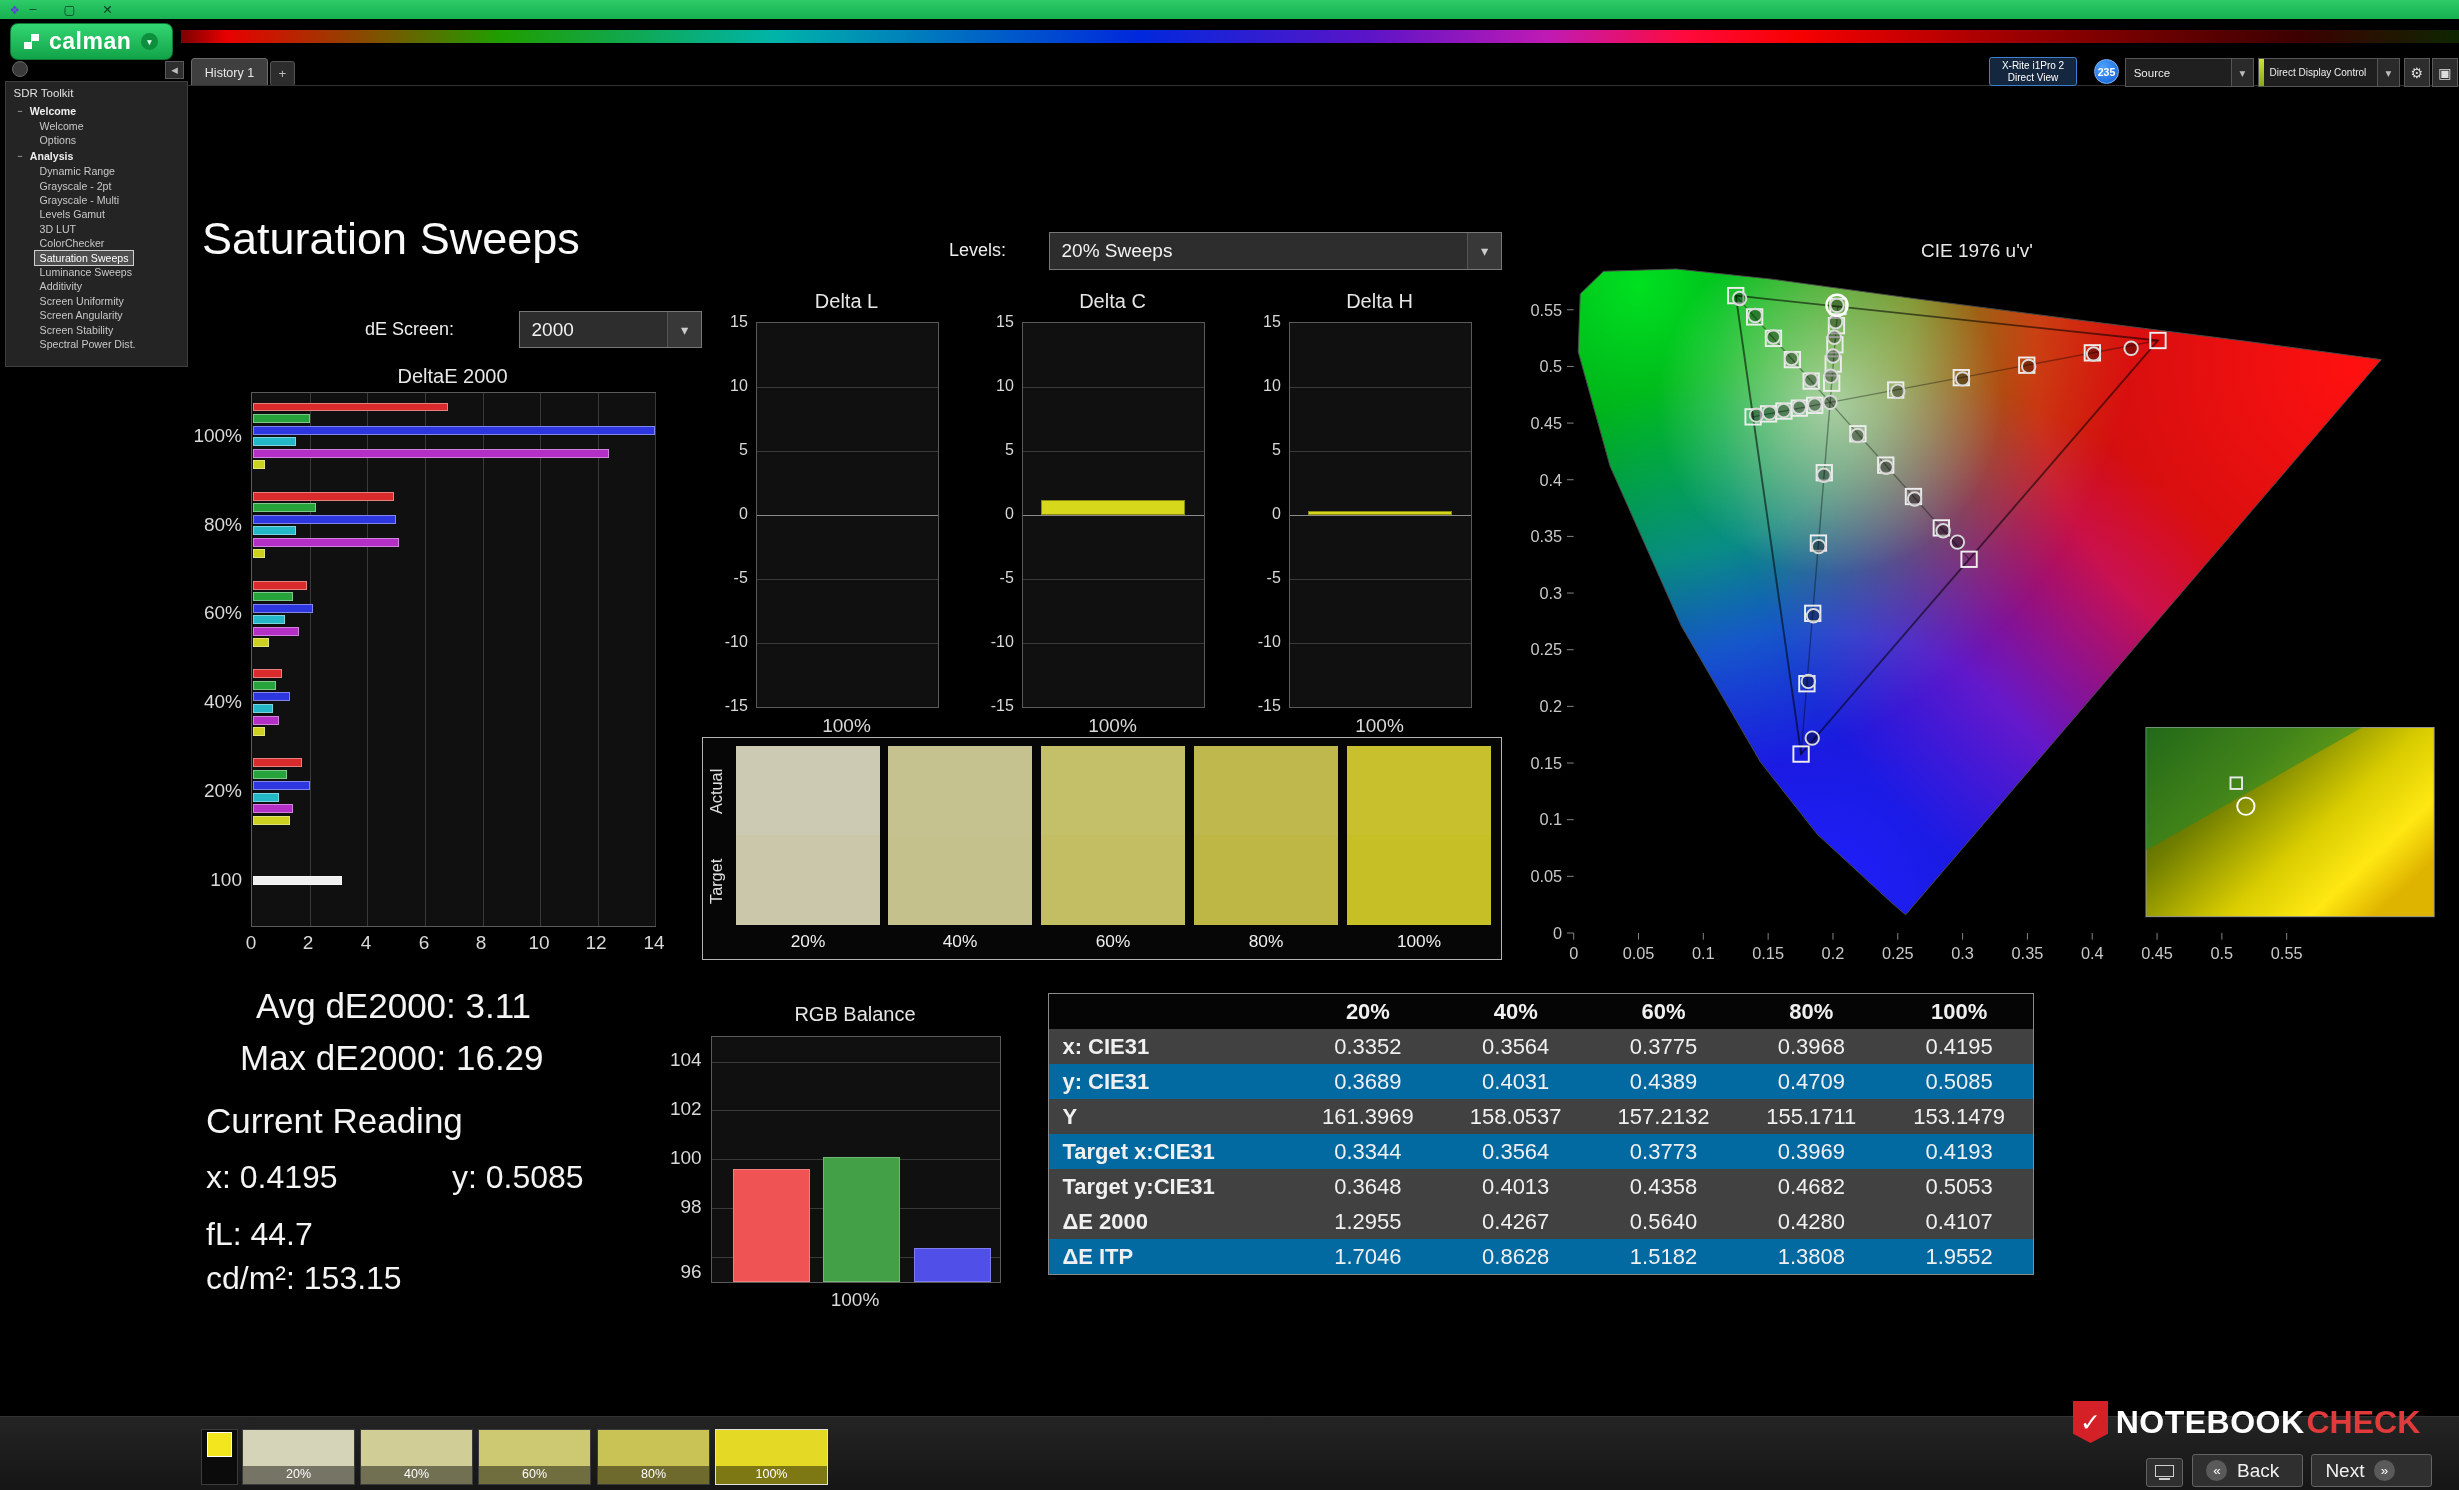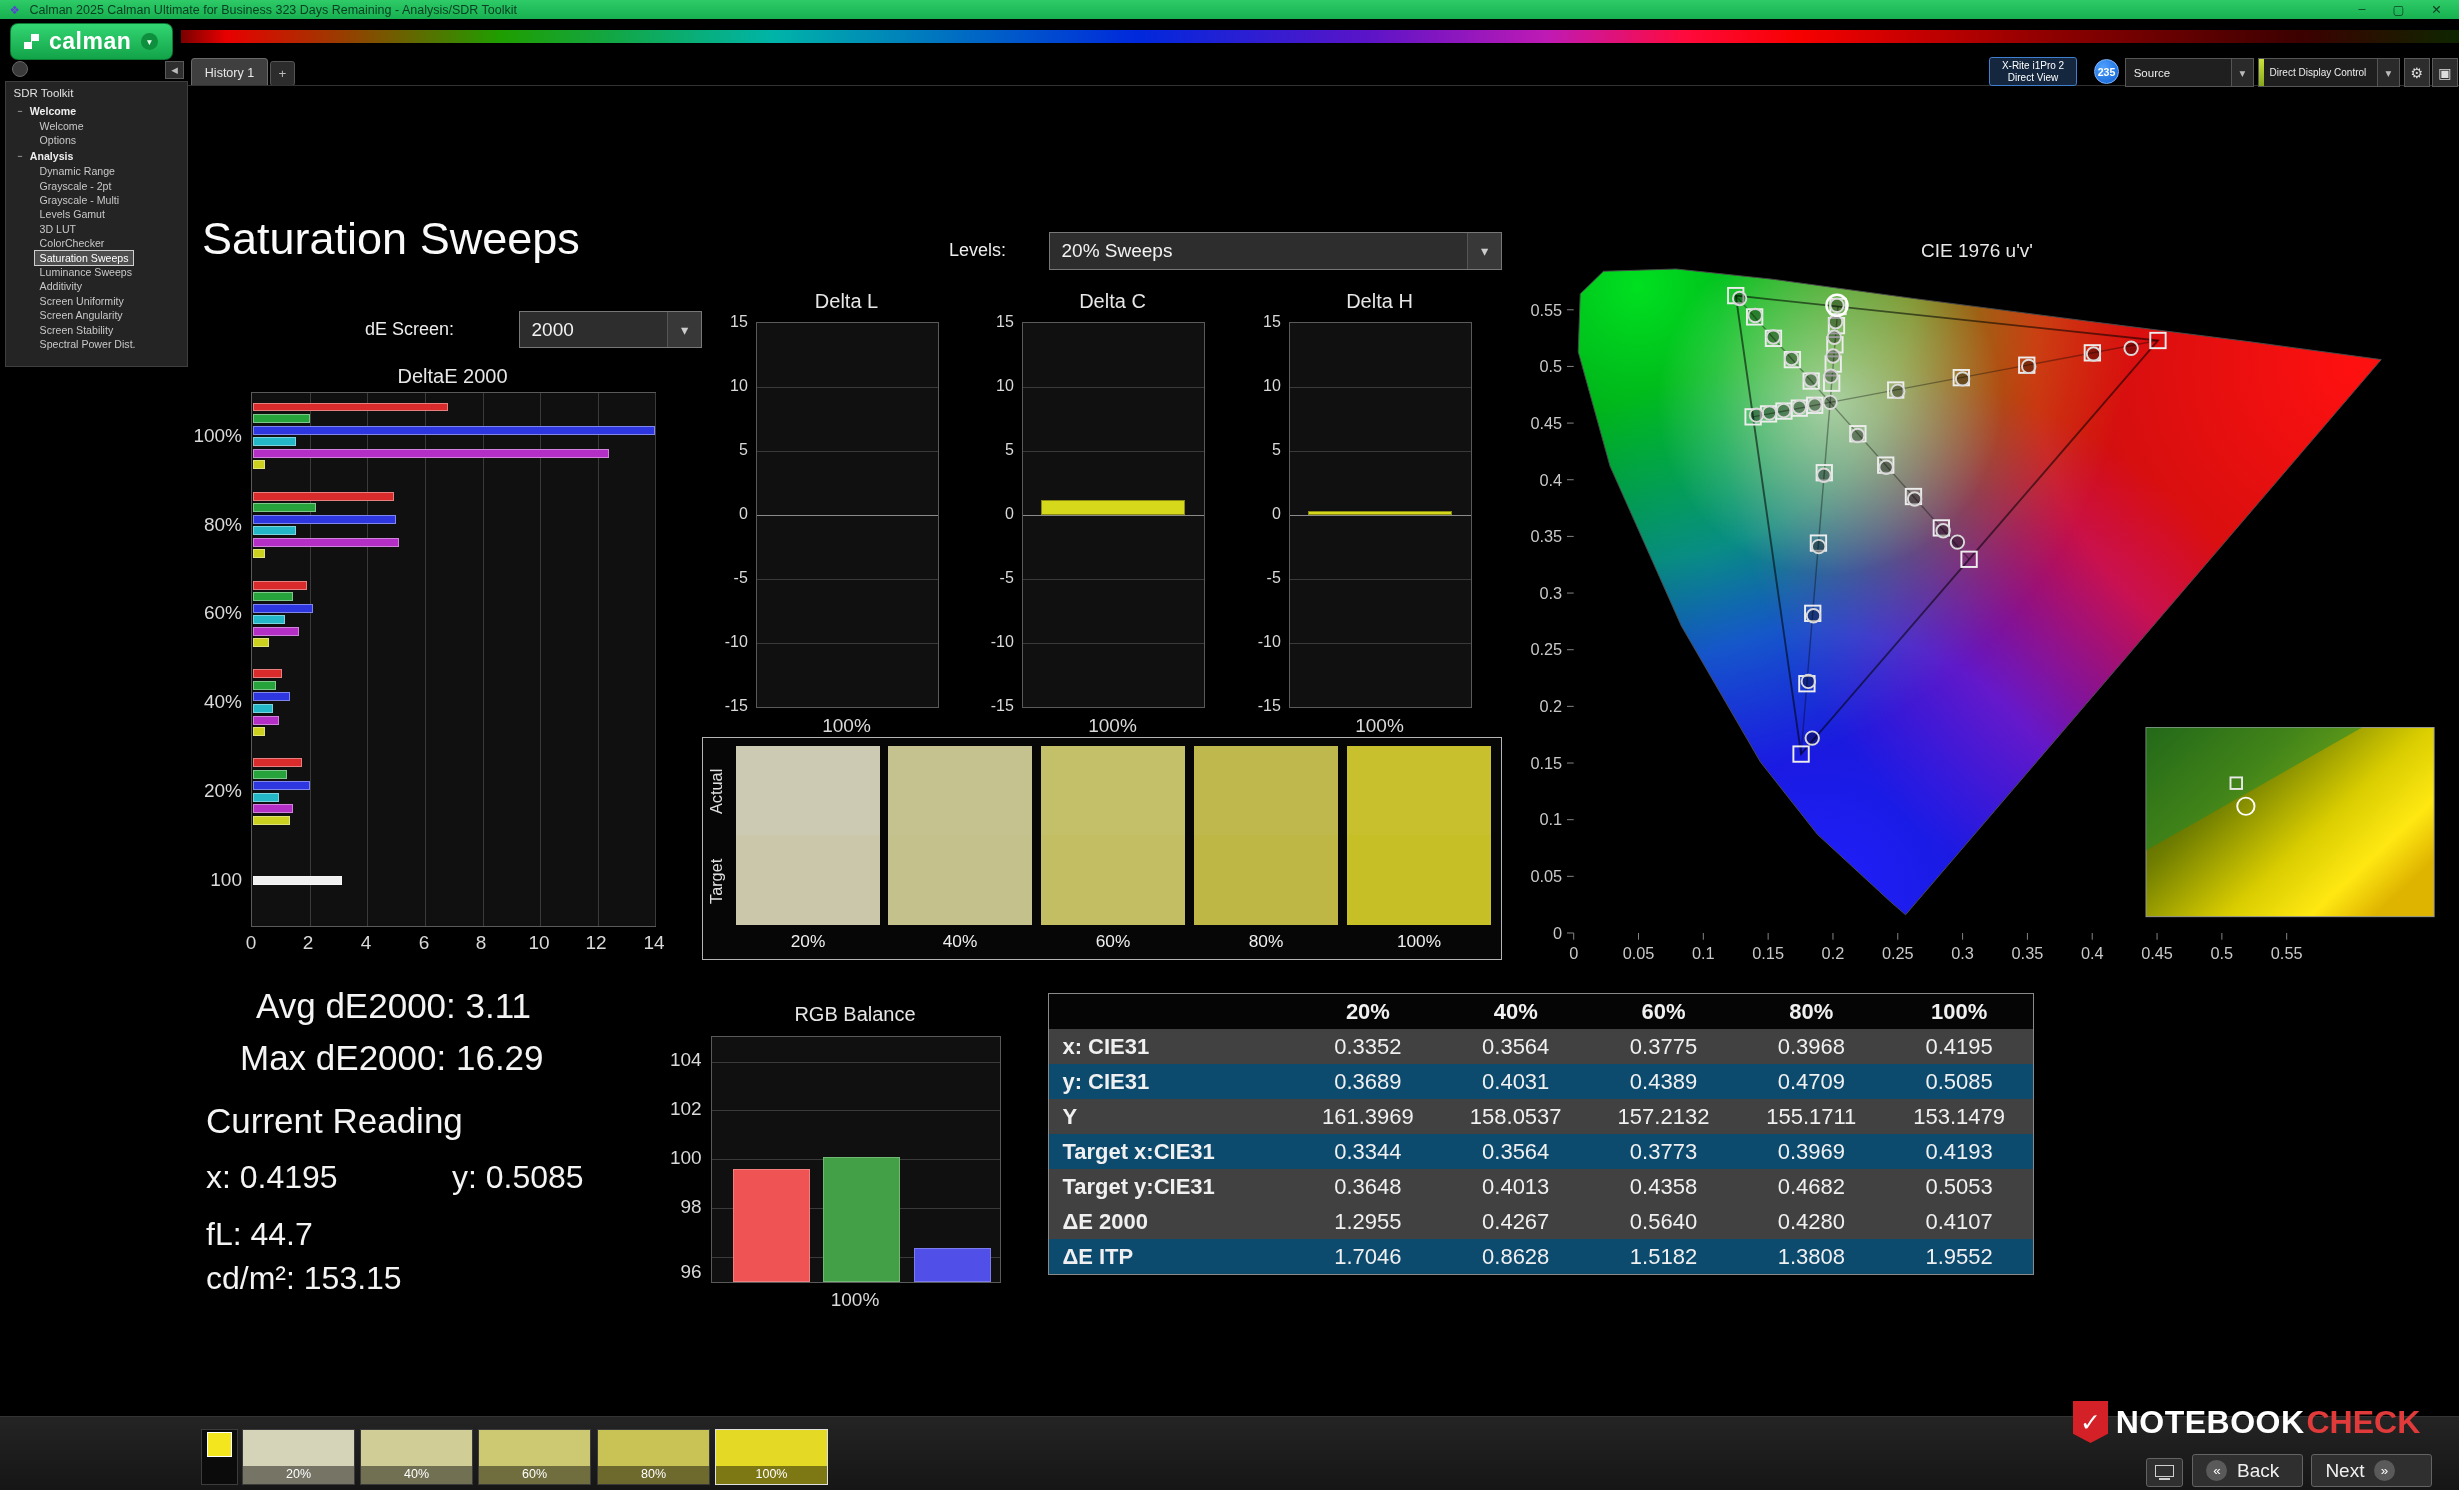--- a/index.html
+++ b/index.html
@@ -66,21 +66,21 @@
   #cie-svg{position:absolute;left:1514px;top:232px;}
   
   .bigstat{position:absolute;color:#f4f4f4;font-size:35px;}
   .midstat{position:absolute;color:#f4f4f4;font-size:32px;}
   
   .tbl{position:absolute;border:1px solid #8a8a8a;color:#f0f0f0;box-sizing:border-box;}
   .tbl-row{display:grid;grid-template-columns:245px repeat(5,1fr);height:35px;line-height:35px;font-size:22px;}
   .tbl-head{background:#050505;font-weight:700;}
   .tbl-head .tbl-cell{font-weight:700;}
   .row-odd{background:#414141;}
-  .row-even{background:#0c4a6e;}
+  .row-even{background:#0369a1;}
   .tbl-label{font-weight:700;padding-left:13.4px;text-align:left;white-space:nowrap;}
   .tbl-cell{text-align:center;}
   
   #bottom-strip{position:absolute;left:0;top:1416px;width:2459px;height:75px;background:linear-gradient(180deg,#242424,#151515);border-top:1px solid #333;}
   .mini-tile{position:absolute;left:201px;top:11.5px;width:37px;height:56px;background:#0b0b0b;border:1px solid #3c3c3c;box-sizing:border-box;}
   .mini-square{width:23px;height:23px;margin:2.9px auto 0;border:1.9px solid #fff;}
   .hist-tile{position:absolute;width:113px;height:56px;border:1px solid #3a3a3a;box-sizing:border-box;}
   .hist-tile.sel{border:1.9px solid #e0e0e0;}
   .hist-lab{position:absolute;left:0;right:0;bottom:0;height:17.3px;line-height:17.3px;text-align:center;font-size:12.5px;color:#fff;background:rgba(0,0,0,.45);}
   
@@ -94,21 +94,20 @@
   .wm-t1{font-size:32px;font-weight:700;color:#fff;letter-spacing:0.5px;}
   .wm-t2{font-size:32px;font-weight:700;color:#e03a3a;margin-left:-5.8px;}
 </style>
 </head>
 <body>
 
 <div class="root">
 
   <div class="titlebar">
     <span class="tb-icon">❖</span>
-    <span class="tb-title">Calman 2025 Calman Ultimate for Business 323 Days Remaining  - Analysis/SDR Toolkit</span>
     <div class="tb-btns">
       <span>–</span>
       <span>▢</span>
       <span>✕</span>
     </div>
   </div>
 
   <div class="rainbow"></div>
 
   <div class="calman-btn">

